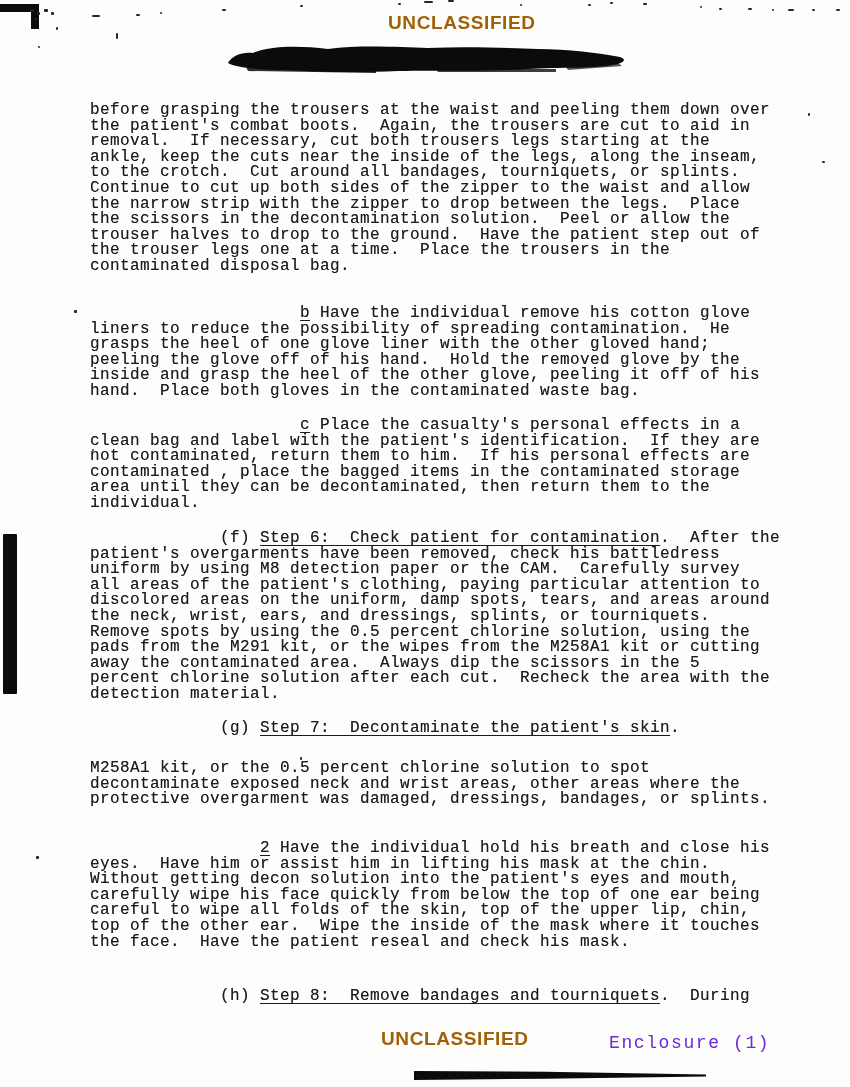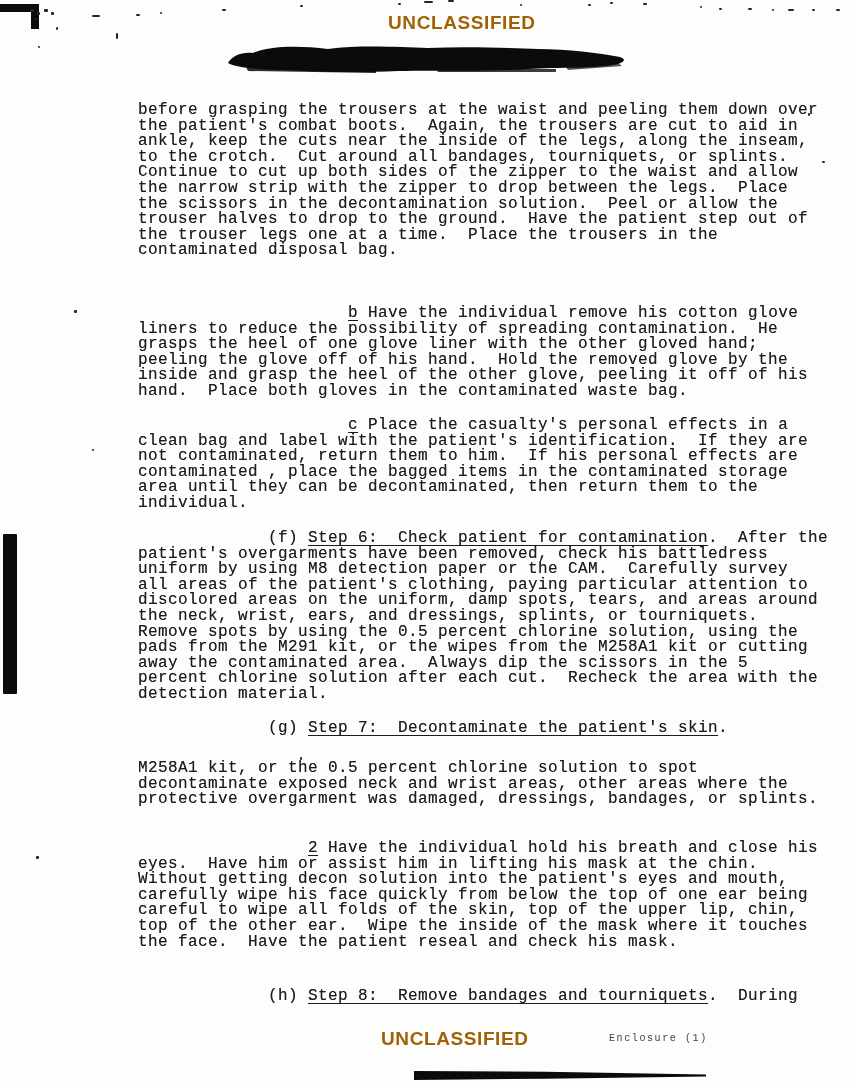--- a/index.html
+++ b/index.html
@@ -16,24 +16,24 @@
   .banner{
     position:absolute;
     font-family:"Liberation Sans","DejaVu Sans",sans-serif;
     font-weight:bold;font-size:19px;color:#a16207;
     letter-spacing:0.6px;white-space:pre;
   }
   .banner.top{left:388px;top:12px;}
   .banner.bottom{left:381px;top:1028px;}
   .enclosure{
     position:absolute;left:609px;top:1033px;
-    font-size:10px;color:#404040;letter-spacing:1.6px;white-space:pre;
+    font-size:18px;color:#6d28d9;letter-spacing:1.6px;white-space:pre;
   }
   
-  #document-body{position:absolute;inset:0;margin-left:48px;}
+  #document-body{position:absolute;inset:0;}
   .para{
     position:absolute;left:90px;width:712px;
     font-size:16px;line-height:15.6px;letter-spacing:0.4px;
     color:#1b1b1b;
     text-shadow:0 0 0.5px rgba(20,20,20,0.55);
   }
   .para-0{top:103px}
   .para-1{top:306px}
   .para-2{top:418px}
   .para-3{top:531px}
@@ -113,20 +113,21 @@
     <path fill="#0b0b0b" opacity="0.8" d="M210,26 L330,26 L330,29 L212,29 Z"></path>
     <path fill="#0b0b0b" opacity="0.7" d="M340,24 L392,20 L396,23 L342,27 Z"></path>
   </svg>
 
   <div class="left-redaction-bar"></div>
 
   <div id="document-body">
       <div class="para para-0">
         <div class="line"><span>before grasping the trousers at the waist and peeling them down over</span></div>
         <div class="line"><span>the patient's combat boots.  Again, the trousers are cut to aid in</span></div>
+        <div class="line"><span>removal.  If necessary, cut both trousers legs starting at the</span></div>
         <div class="line"><span>ankle, keep the cuts near the inside of the legs, along the inseam,</span></div>
         <div class="line"><span>to the crotch.  Cut around all bandages, tourniquets, or splints.</span></div>
         <div class="line"><span>Continue to cut up both sides of the zipper to the waist and allow</span></div>
         <div class="line"><span>the narrow strip with the zipper to drop between the legs.  Place</span></div>
         <div class="line"><span>the scissors in the decontamination solution.  Peel or allow the</span></div>
         <div class="line"><span>trouser halves to drop to the ground.  Have the patient step out of</span></div>
         <div class="line"><span>the trouser legs one at a time.  Place the trousers in the</span></div>
         <div class="line"><span>contaminated disposal bag.</span></div>
       </div>
       <div class="para para-1">

